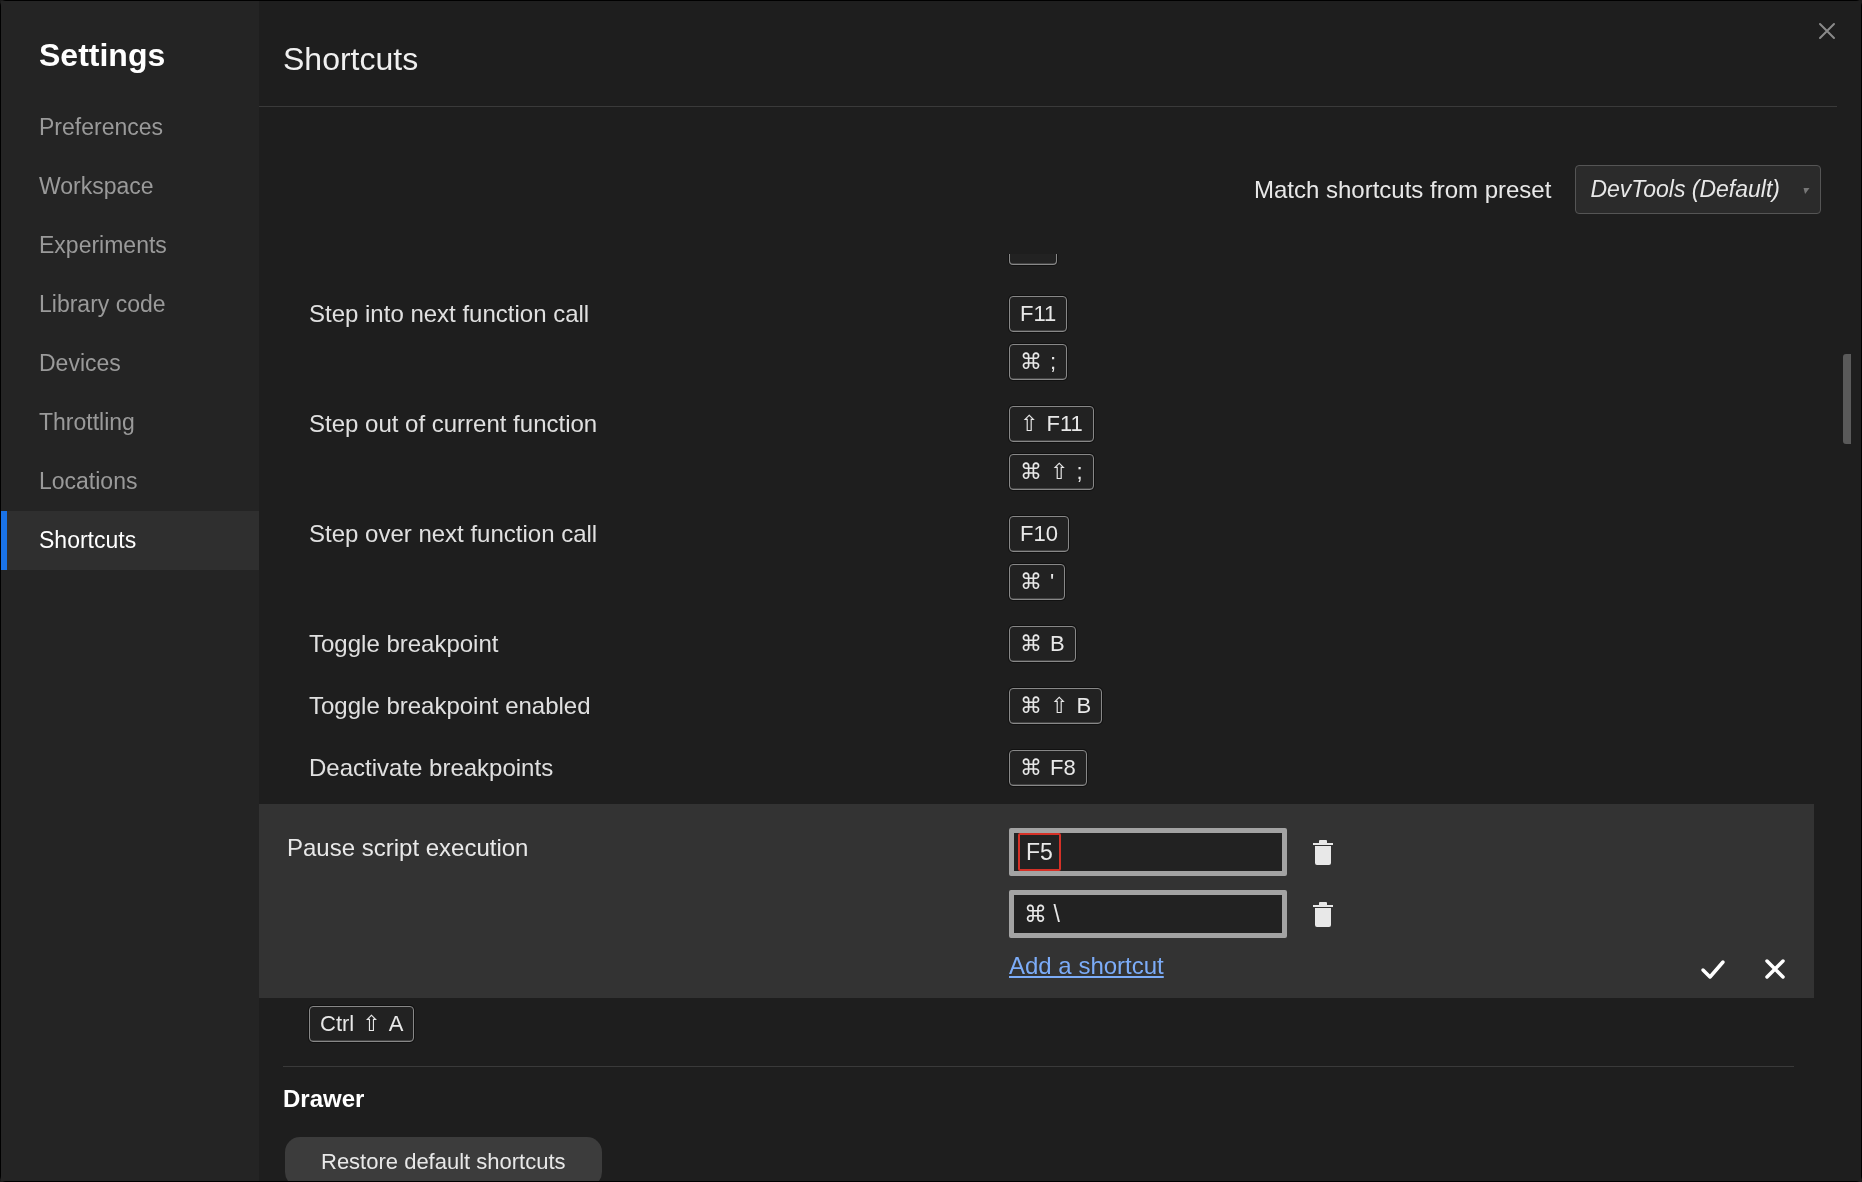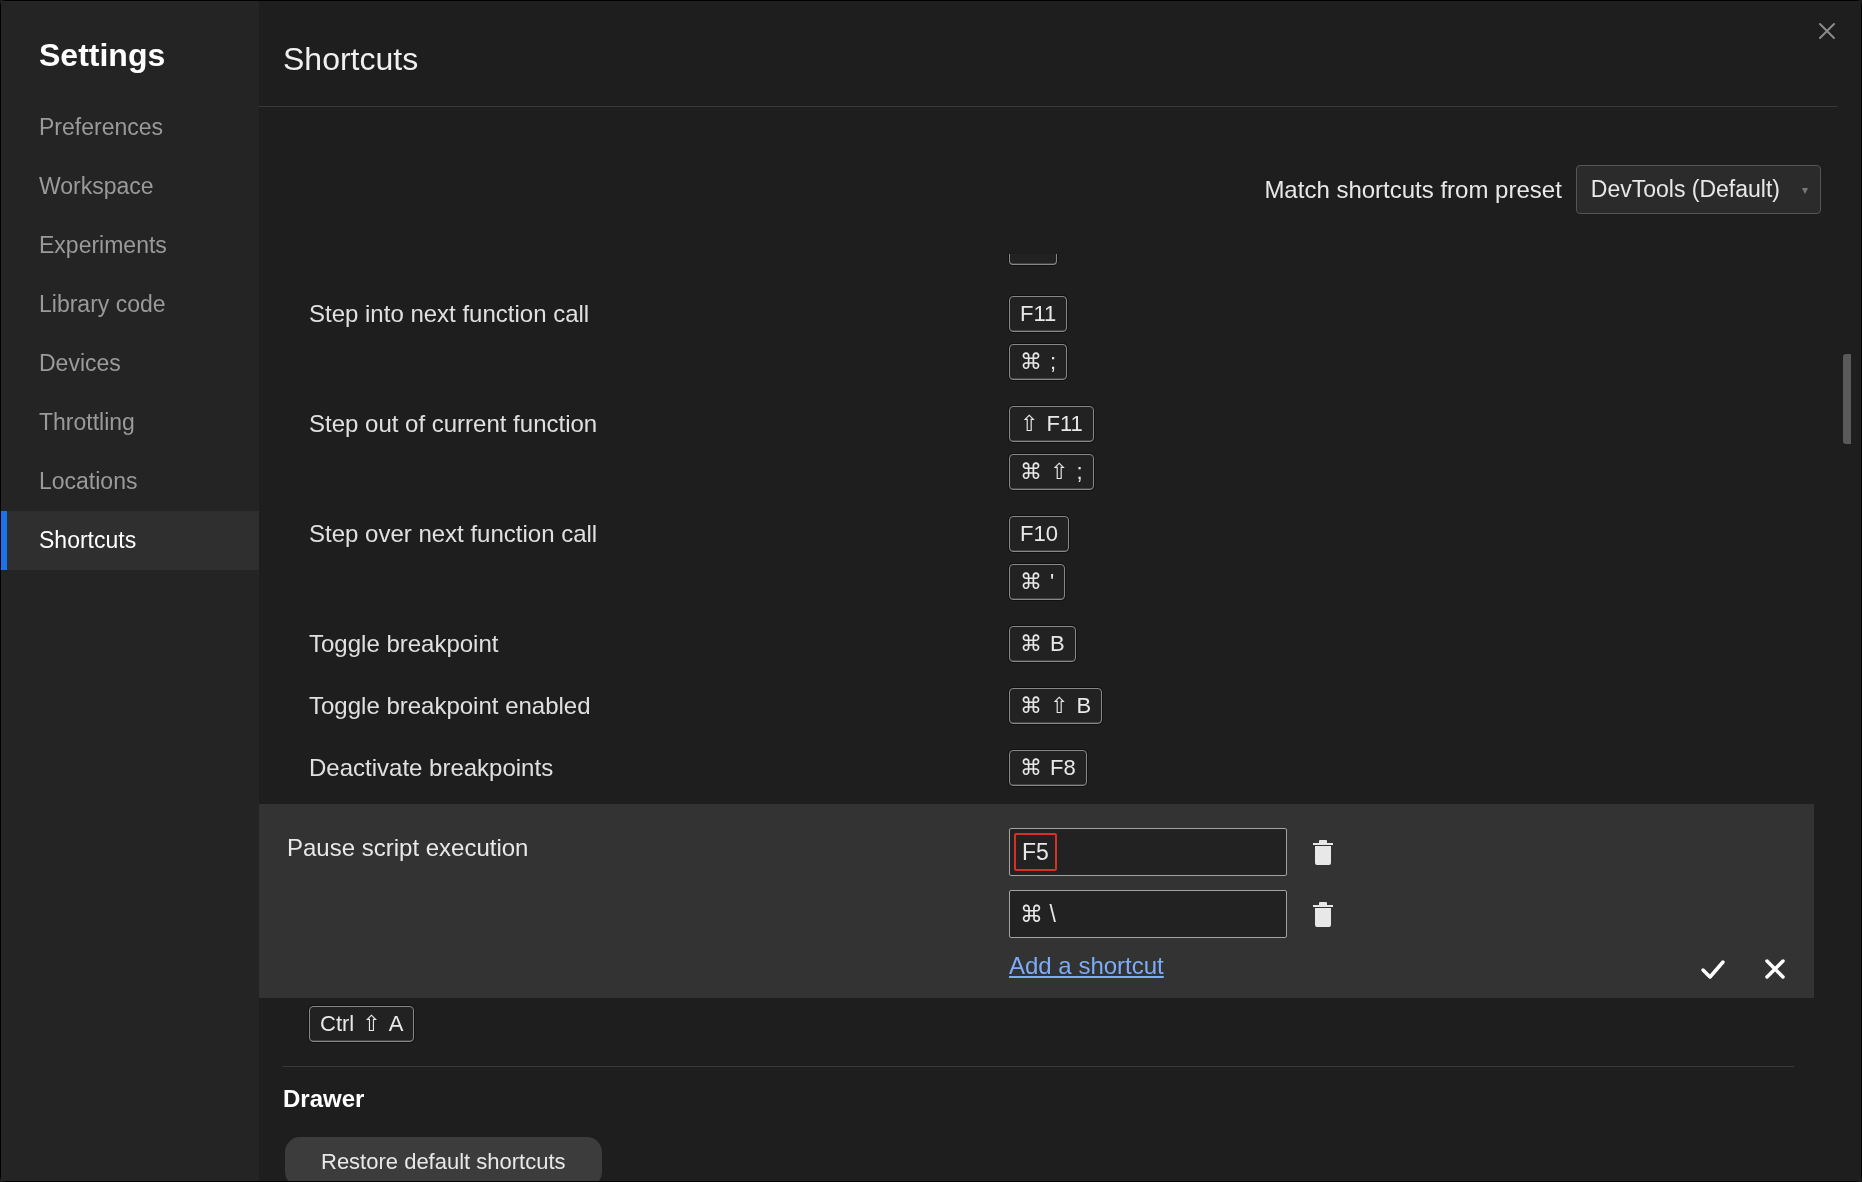--- a/index.html
+++ b/index.html
@@ -77,37 +77,38 @@
   .hr1 {
     height: 1px;
     background: #3a3a3a;
     margin: 0 24px 0 0;
   }
   .preset-row {
     display: flex;
     justify-content: flex-end;
     align-items: center;
     padding: 58px 40px 40px 0;
-    gap: 14px;
+    gap: 24px;
   }
   .preset-label {
     font-size: 24px;
     color: #e8e8e8;
   }
   .preset-select {
     background: #2b2b2b;
     border: 1px solid #555;
     border-radius: 4px;
     padding: 10px 40px 10px 14px;
     font-size: 23px;
     color: #e8e8e8;
     position: relative;
     cursor: pointer;
     display: flex;
     align-items: center;
+    font-style: italic;
   }
   .preset-caret {
     position: absolute;
     right: 12px;
     top: 50%;
     transform: translateY(-50%);
     font-size: 12px;
     color: #777;
   }
   
@@ -205,21 +206,21 @@
   }
   .input-line {
     display: flex;
     align-items: center;
     gap: 22px;
   }
   .key-input {
     width: 278px;
     height: 48px;
     background: #222;
-    border: 1px solid #a3a3a3;
+    border: 5px solid #a3a3a3;
     border-radius: 2px;
     padding: 0 10px;
     font-size: 23px;
     color: #e8e8e8;
     display: flex;
     align-items: center;
     gap: 8px;
   }
   .key-input-invalid-chunk {
     border: 2.5px solid #d53127;

